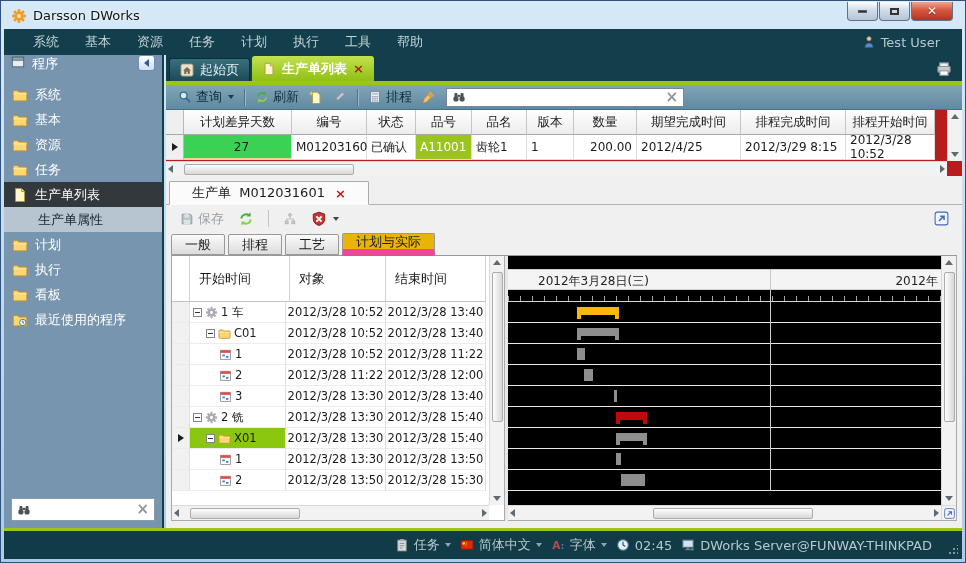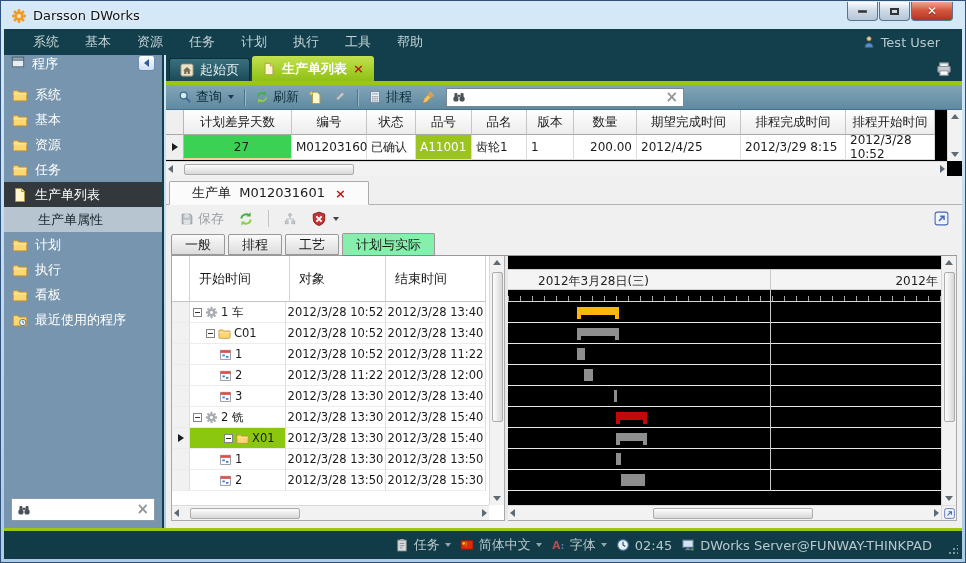--- a/index.html
+++ b/index.html
@@ -47,21 +47,21 @@
   .tabbar-corner{position:absolute;right:9px;bottom:3px;width:18px;height:16px;}
   .green-strip{height:4px;background:#9cc70e;flex:none;}
   .toolbar{height:25px;background:linear-gradient(#83a5b8,#5f8aa0);border-bottom:1px solid #49708a;display:flex;align-items:center;padding-left:7px;color:#0d2d3a;flex:none;font-size:13px;}
   .tbtn{display:flex;align-items:center;gap:4px;padding:2px 5px;}
   .caret{width:0;height:0;border-top:4px solid #1c3a48;border-left:3.5px solid transparent;border-right:3.5px solid transparent;margin-left:2px;}
   .tsep{width:1px;height:17px;background:#4c7489;box-shadow:1px 0 0 #9db9c8;margin:0 5px;}
   .tsearch{width:238px;height:19px;background:#fff;border:1px solid #768692;display:flex;align-items:center;gap:5px;padding:0 5px;margin-left:5px;}
   .tsearch input{flex:1;border:none;outline:none;min-width:0;}
 
   
-  .grid-wrap{height:66px;position:relative;background:#000000;flex:none;}
+  .grid-wrap{height:66px;position:relative;background:#b91c1c;flex:none;}
   .grid-head,.grid-row{display:flex;}
   .gh{height:25px;background:linear-gradient(#ffffff,#ececec);border-right:1px solid #c6c6c6;border-bottom:1px solid #a8a8a8;display:flex;align-items:center;justify-content:center;font-size:12.5px;}
   .gc{height:25px;background:#fff;border-right:1px solid #dcdcdc;border-bottom:1px solid #dcdcdc;display:flex;align-items:center;padding:0 4px;font-size:12px;}
   .gc.center{justify-content:center;}
   .gc.right{justify-content:flex-end;}
   .sel-col{background:#efefef!important;border-right:1px solid #b9b9b9;justify-content:center;}
   .arrow-r{width:0;height:0;border-left:6px solid #1c1c1c;border-top:4.5px solid transparent;border-bottom:4.5px solid transparent;}
 
   
   .vscroll{position:absolute;width:15px;background:#f2f2f2;border-left:1px solid #dadada;}
@@ -76,21 +76,21 @@
 
   
   .detail{flex:1;display:flex;flex-direction:column;margin-top:4px;background:#f0f0f0;min-height:0;}
   .doc-tab-row{height:25px;border-bottom:1px solid #b3b3b3;display:flex;align-items:flex-end;padding-left:3px;flex:none;}
   .doc-tab{height:24px;background:#fbfbfb;border:1px solid #ababab;border-bottom:1px solid #fbfbfb;margin-bottom:-1px;border-radius:2px 2px 0 0;display:flex;align-items:center;gap:10px;padding:0 22px;font-size:13px;}
   .detail-toolbar{height:27px;display:flex;align-items:center;gap:4px;padding-left:9px;position:relative;flex:none;}
   .dis-label{color:#9aa0a5;font-size:13px;}
   .popout{position:absolute;right:12px;top:5px;width:17px;height:17px;}
   .subtabs{height:23px;display:flex;align-items:flex-end;padding-left:5px;flex:none;position:relative;z-index:2;}
   .subtab{height:21px;display:flex;align-items:center;padding:0 13px;background:linear-gradient(#fbfbfb,#dcdcdc);border:1px solid #999;margin-right:3px;border-radius:2px 2px 0 0;font-size:13px;}
-  .subtab.active{height:23px;background:#86efac;border-bottom:1px solid #ec4899;margin-bottom:-1px;}
+  .subtab.active{height:23px;background:#eab308;border-bottom:7px solid #ec4899;margin-bottom:-1px;}
   .detail-content{flex:1;margin:0 5px 7px 5px;border-top:1px solid #999;background:#fff;display:flex;position:relative;min-height:0;}
 
   
   .pane-left{width:334px;flex:none;border:1px solid #a9a9a9;border-top:none;position:relative;background:#fff;overflow:hidden;}
   .tree-head{display:flex;height:46px;}
   .th-cell{border-right:1px solid #d4d4d4;border-bottom:1px solid #c4c4c4;display:flex;align-items:center;padding-left:9px;font-size:13px;background:#fff;}
   .trow{display:flex;height:21px;}
   .tcell{border-right:1px solid #dedede;border-bottom:1px solid #ececec;display:flex;align-items:center;font-size:11.5px;}
   .tcell.obj{padding-left:3px;gap:3px;overflow:hidden;white-space:nowrap;}
   .tcell.time{justify-content:center;}
@@ -639,21 +639,21 @@
                   </span>
                   <span>2 铣</span>
                 </div>
                 <div class="tcell time" style="width: 100px;">2012/3/28 13:30</div>
                 <div class="tcell time" style="width: 100px;">2012/3/28 15:40</div>
               </div>
               <div class="trow">
                 <div class="tcell" style="width: 18px; justify-content: center; background: rgb(241, 241, 241);">
                   <span class="arrow-r"></span>
                 </div>
-                <div class="tcell obj selrow" style="width: 96px; padding-left: 34px;">
+                <div class="tcell obj selrow" style="width: 96px; padding-left: 16px;">
                   <span class="exp"></span>
                   <span class="ic i13">
                     <svg viewBox="0 0 16 16">
                       <path d="M1.2 4.6c0-.6.4-1 1-1h3.6l1.2 1.4h7.8v7.9c0 .6-.4 1-1 1H2.2c-.6 0-1-.4-1-1z" fill="#fdd771" stroke="#c09035"></path>
                       <path d="M1.2 6.8h13.6" stroke="#fce9ae" fill="none"></path>
                     </svg>
                   </span>
                   <span>X01</span>
                 </div>
                 <div class="tcell time" style="width: 100px;">2012/3/28 13:30</div>

